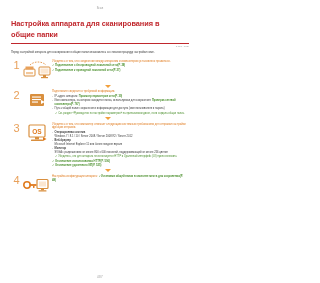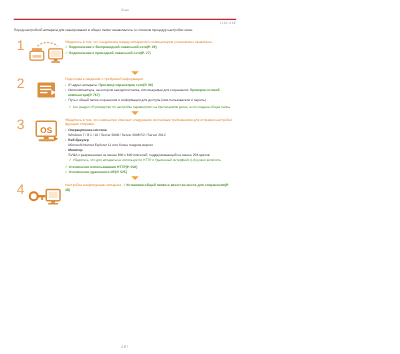--- a/index.html
+++ b/index.html
@@ -156,20 +156,21 @@
 
   svg{display:block;}
 </style>
 </head>
 <body>
 
 <div class="page">
 
   <div class="running-head">Scan</div>
 
+  <div class="page-title">Настройка аппарата для сканирования в общие папки</div>
   <div class="title-rule"></div>
   <div class="ref-code">1J8F-08E</div>
 
   <div class="intro">Перед настройкой аппарата для сканирования в общие папки ознакомьтесь со списком процедур настройки ниже.</div>
 
   <div class="steps">
 
     <div class="step">
       <div class="step-num">1</div>
       <div class="step-icon">

